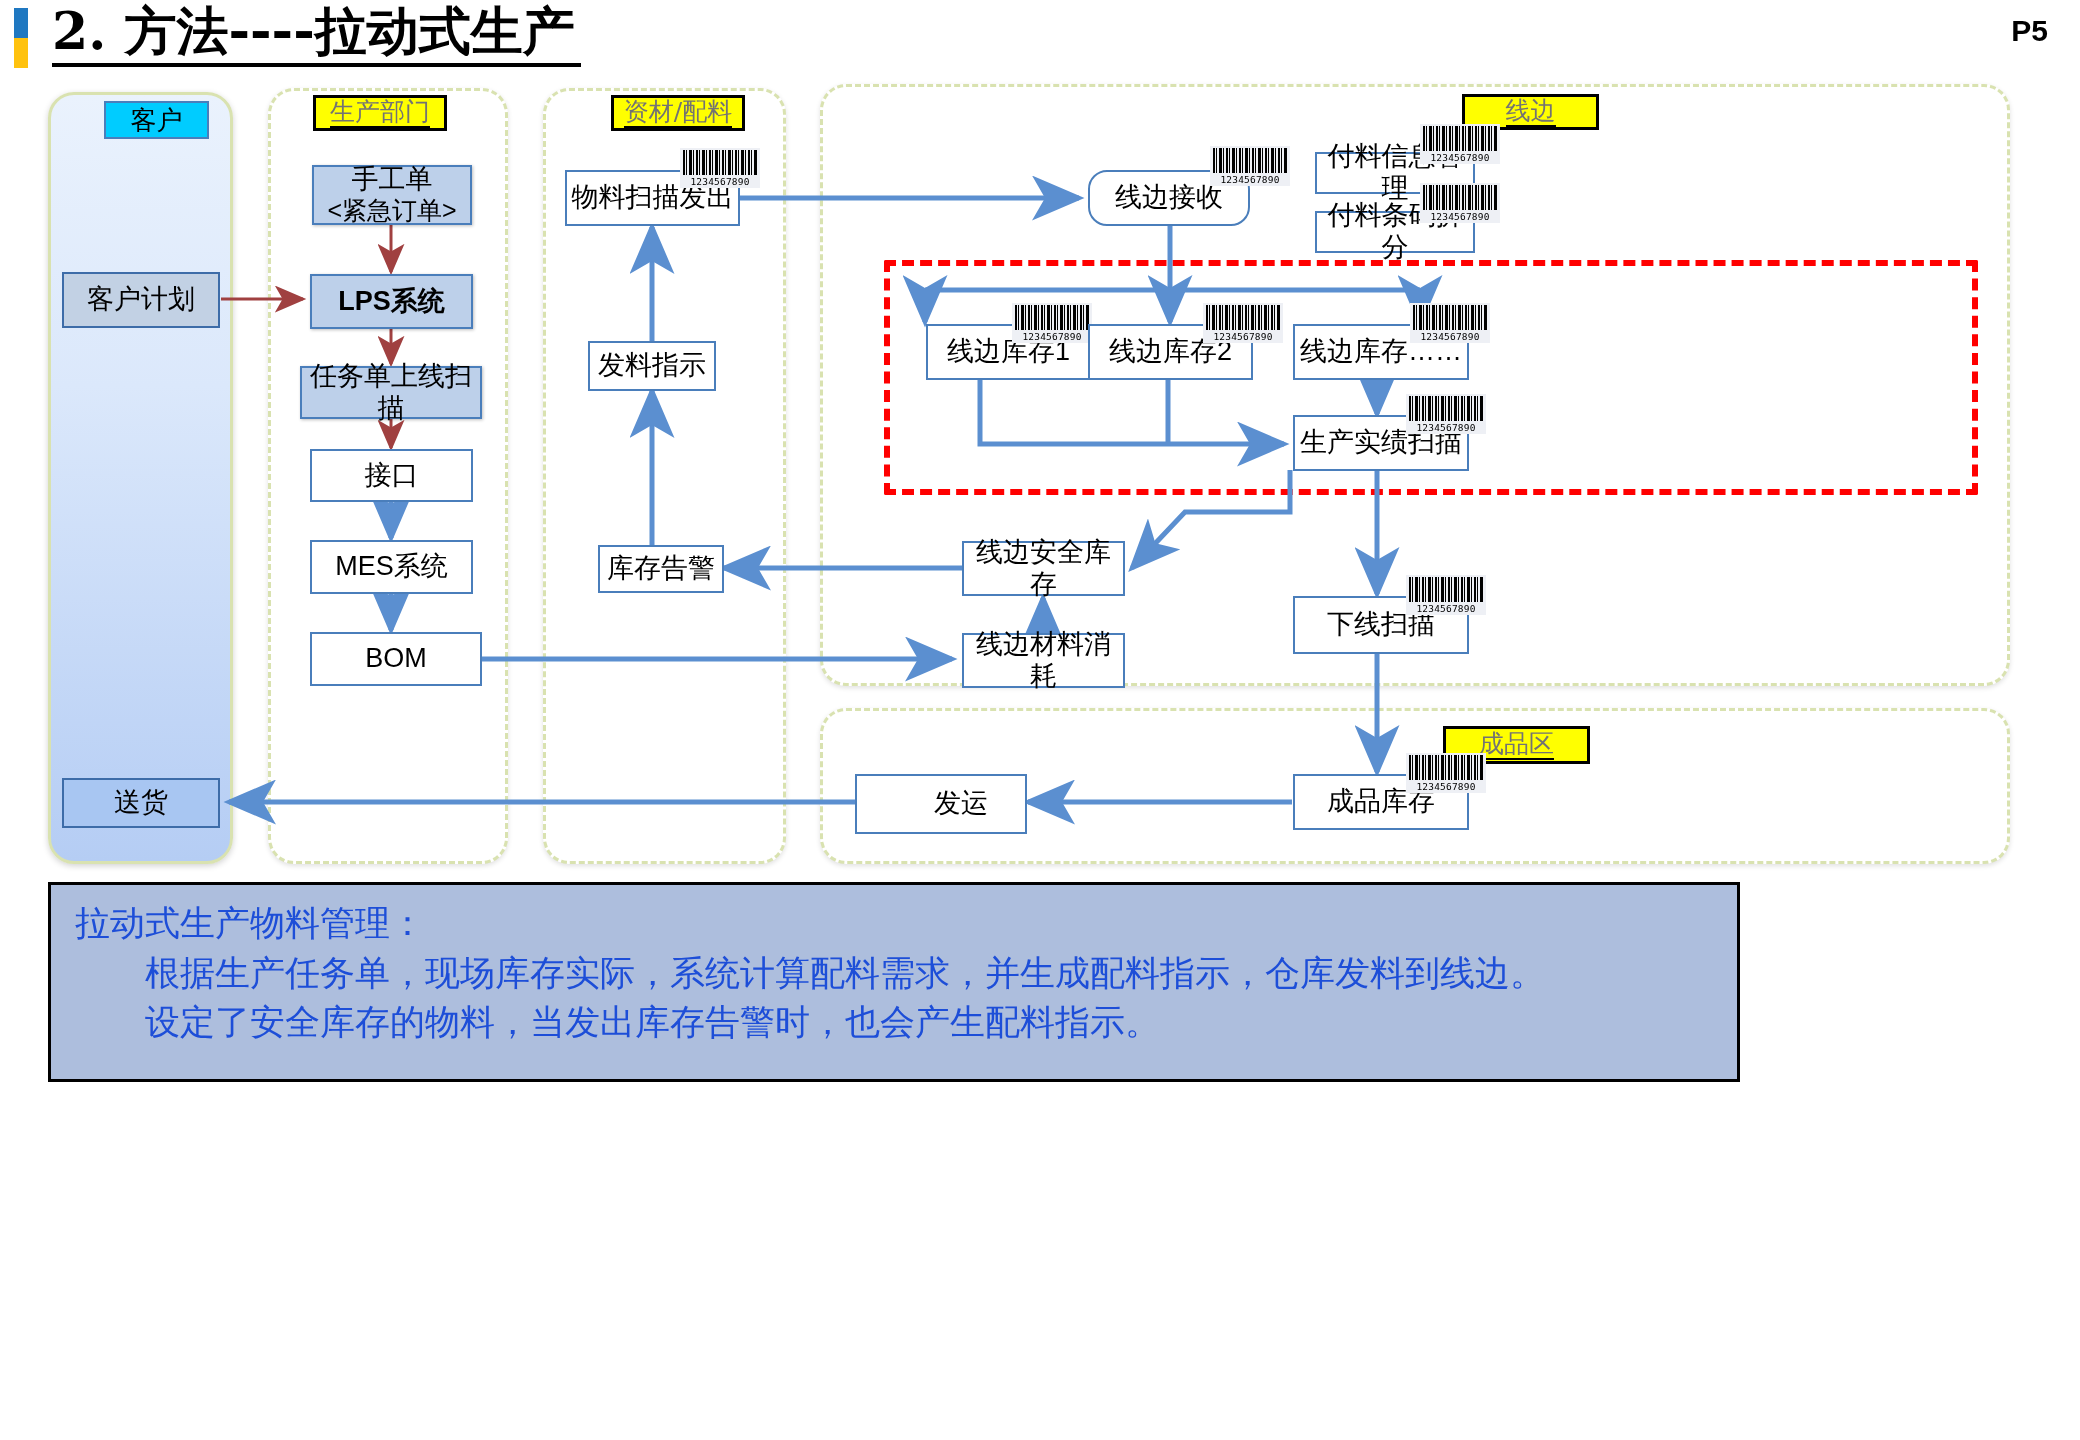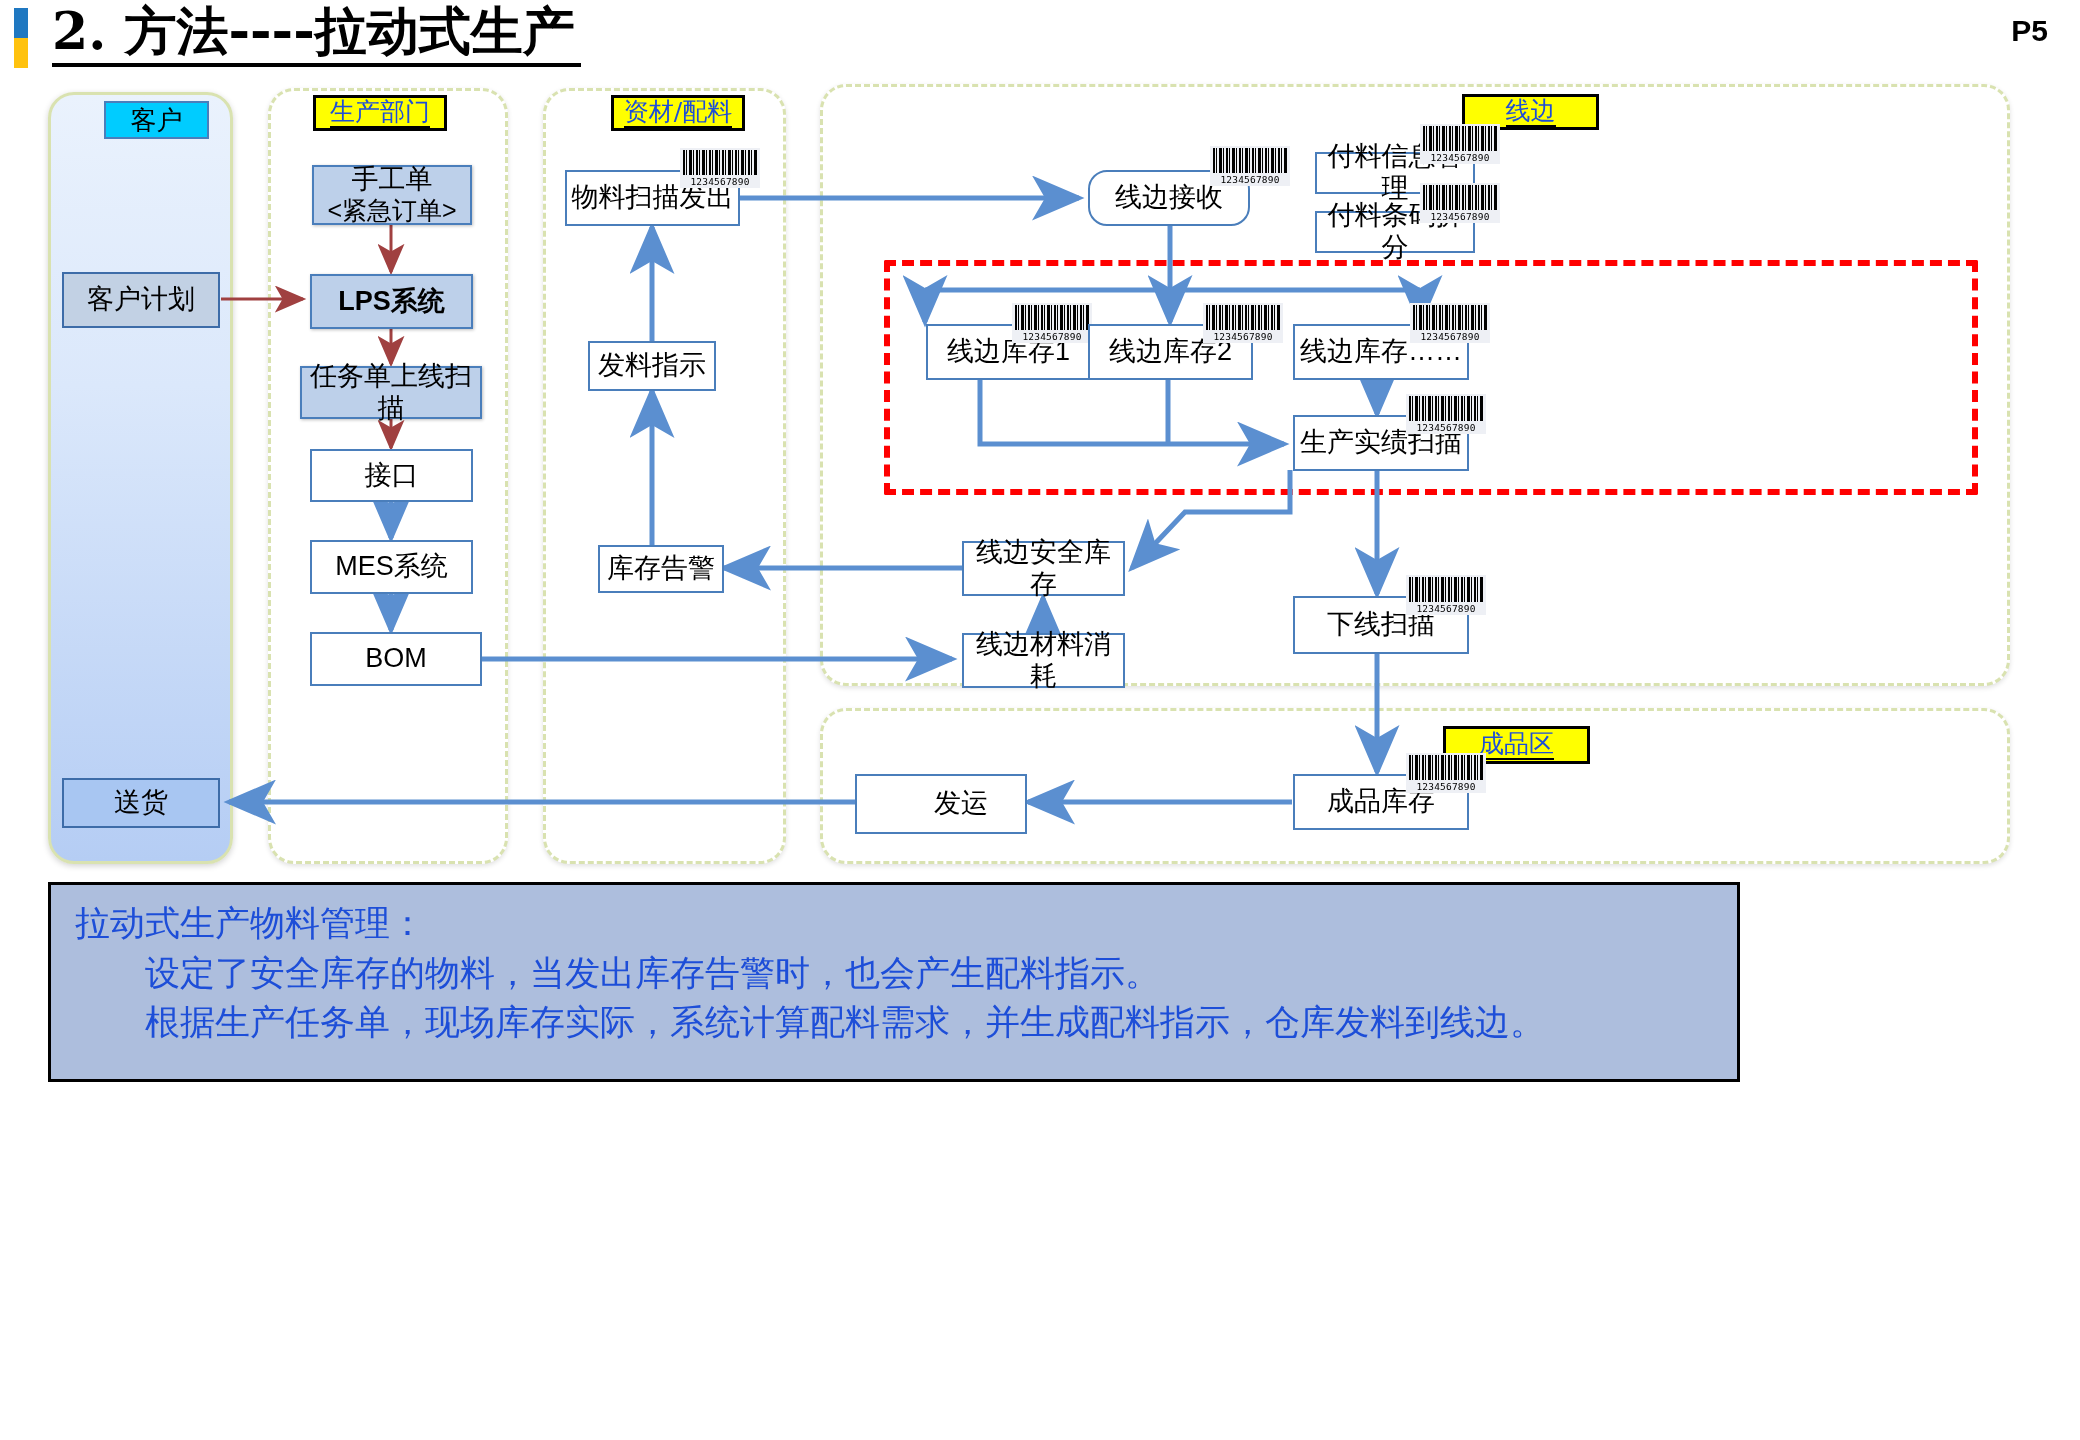--- a/index.html
+++ b/index.html
@@ -35,21 +35,21 @@
     border:3px solid #d9e2b0;
     background:linear-gradient(180deg,#eaf2fd 0%,#dbe8fb 38%,#b5cdf4 100%);
     box-shadow:0 2px 6px rgba(0,0,0,.18);
   }
 
   
   .lane-cap{
     position:absolute;background:#ffff00;border:3px solid #000;
     box-sizing:border-box;display:flex;align-items:center;justify-content:center;
     font-family:"DejaVu Serif","Liberation Serif",serif;
-    font-size:25px;color:#1d4ed8;
+    font-size:25px;color:#737373;
   }
   .lane-cap span{border-bottom:2px solid #000;line-height:1.1;padding-bottom:1px;}
 
   
   .cap-cyan{
     position:absolute;background:#00ccff;border:2px solid #4a7ebb;
     box-sizing:border-box;display:flex;align-items:center;justify-content:center;
     font-family:"DejaVu Serif","Liberation Serif",serif;
     font-size:26px;color:#000;
   }
@@ -284,17 +284,17 @@
   <div class="bx white" style="left:1293px;top:774px;width:176px;height:56px;">成品库存</div>
   <div class="bc" style="left:1406px;top:753px;">
     <div class="bars"></div>
     <div class="num">1234567890</div>
   </div>
 
   <div class="bx white" style="left:855px;top:774px;width:172px;height:60px;padding-left:40px;">发运</div>
 
   <div class="note" style="left:48px;top:882px;width:1692px;height:200px;">
     <p>拉动式生产物料管理：</p>
+    <p class="ind">根据生产任务单，现场库存实际，系统计算配料需求，并生成配料指示，仓库发料到线边。</p>
     <p class="ind">设定了安全库存的物料，当发出库存告警时，也会产生配料指示。</p>
-    <p class="ind">根据生产任务单，现场库存实际，系统计算配料需求，并生成配料指示，仓库发料到线边。</p>
   </div>
 
 </div>
 
 </body></html>

